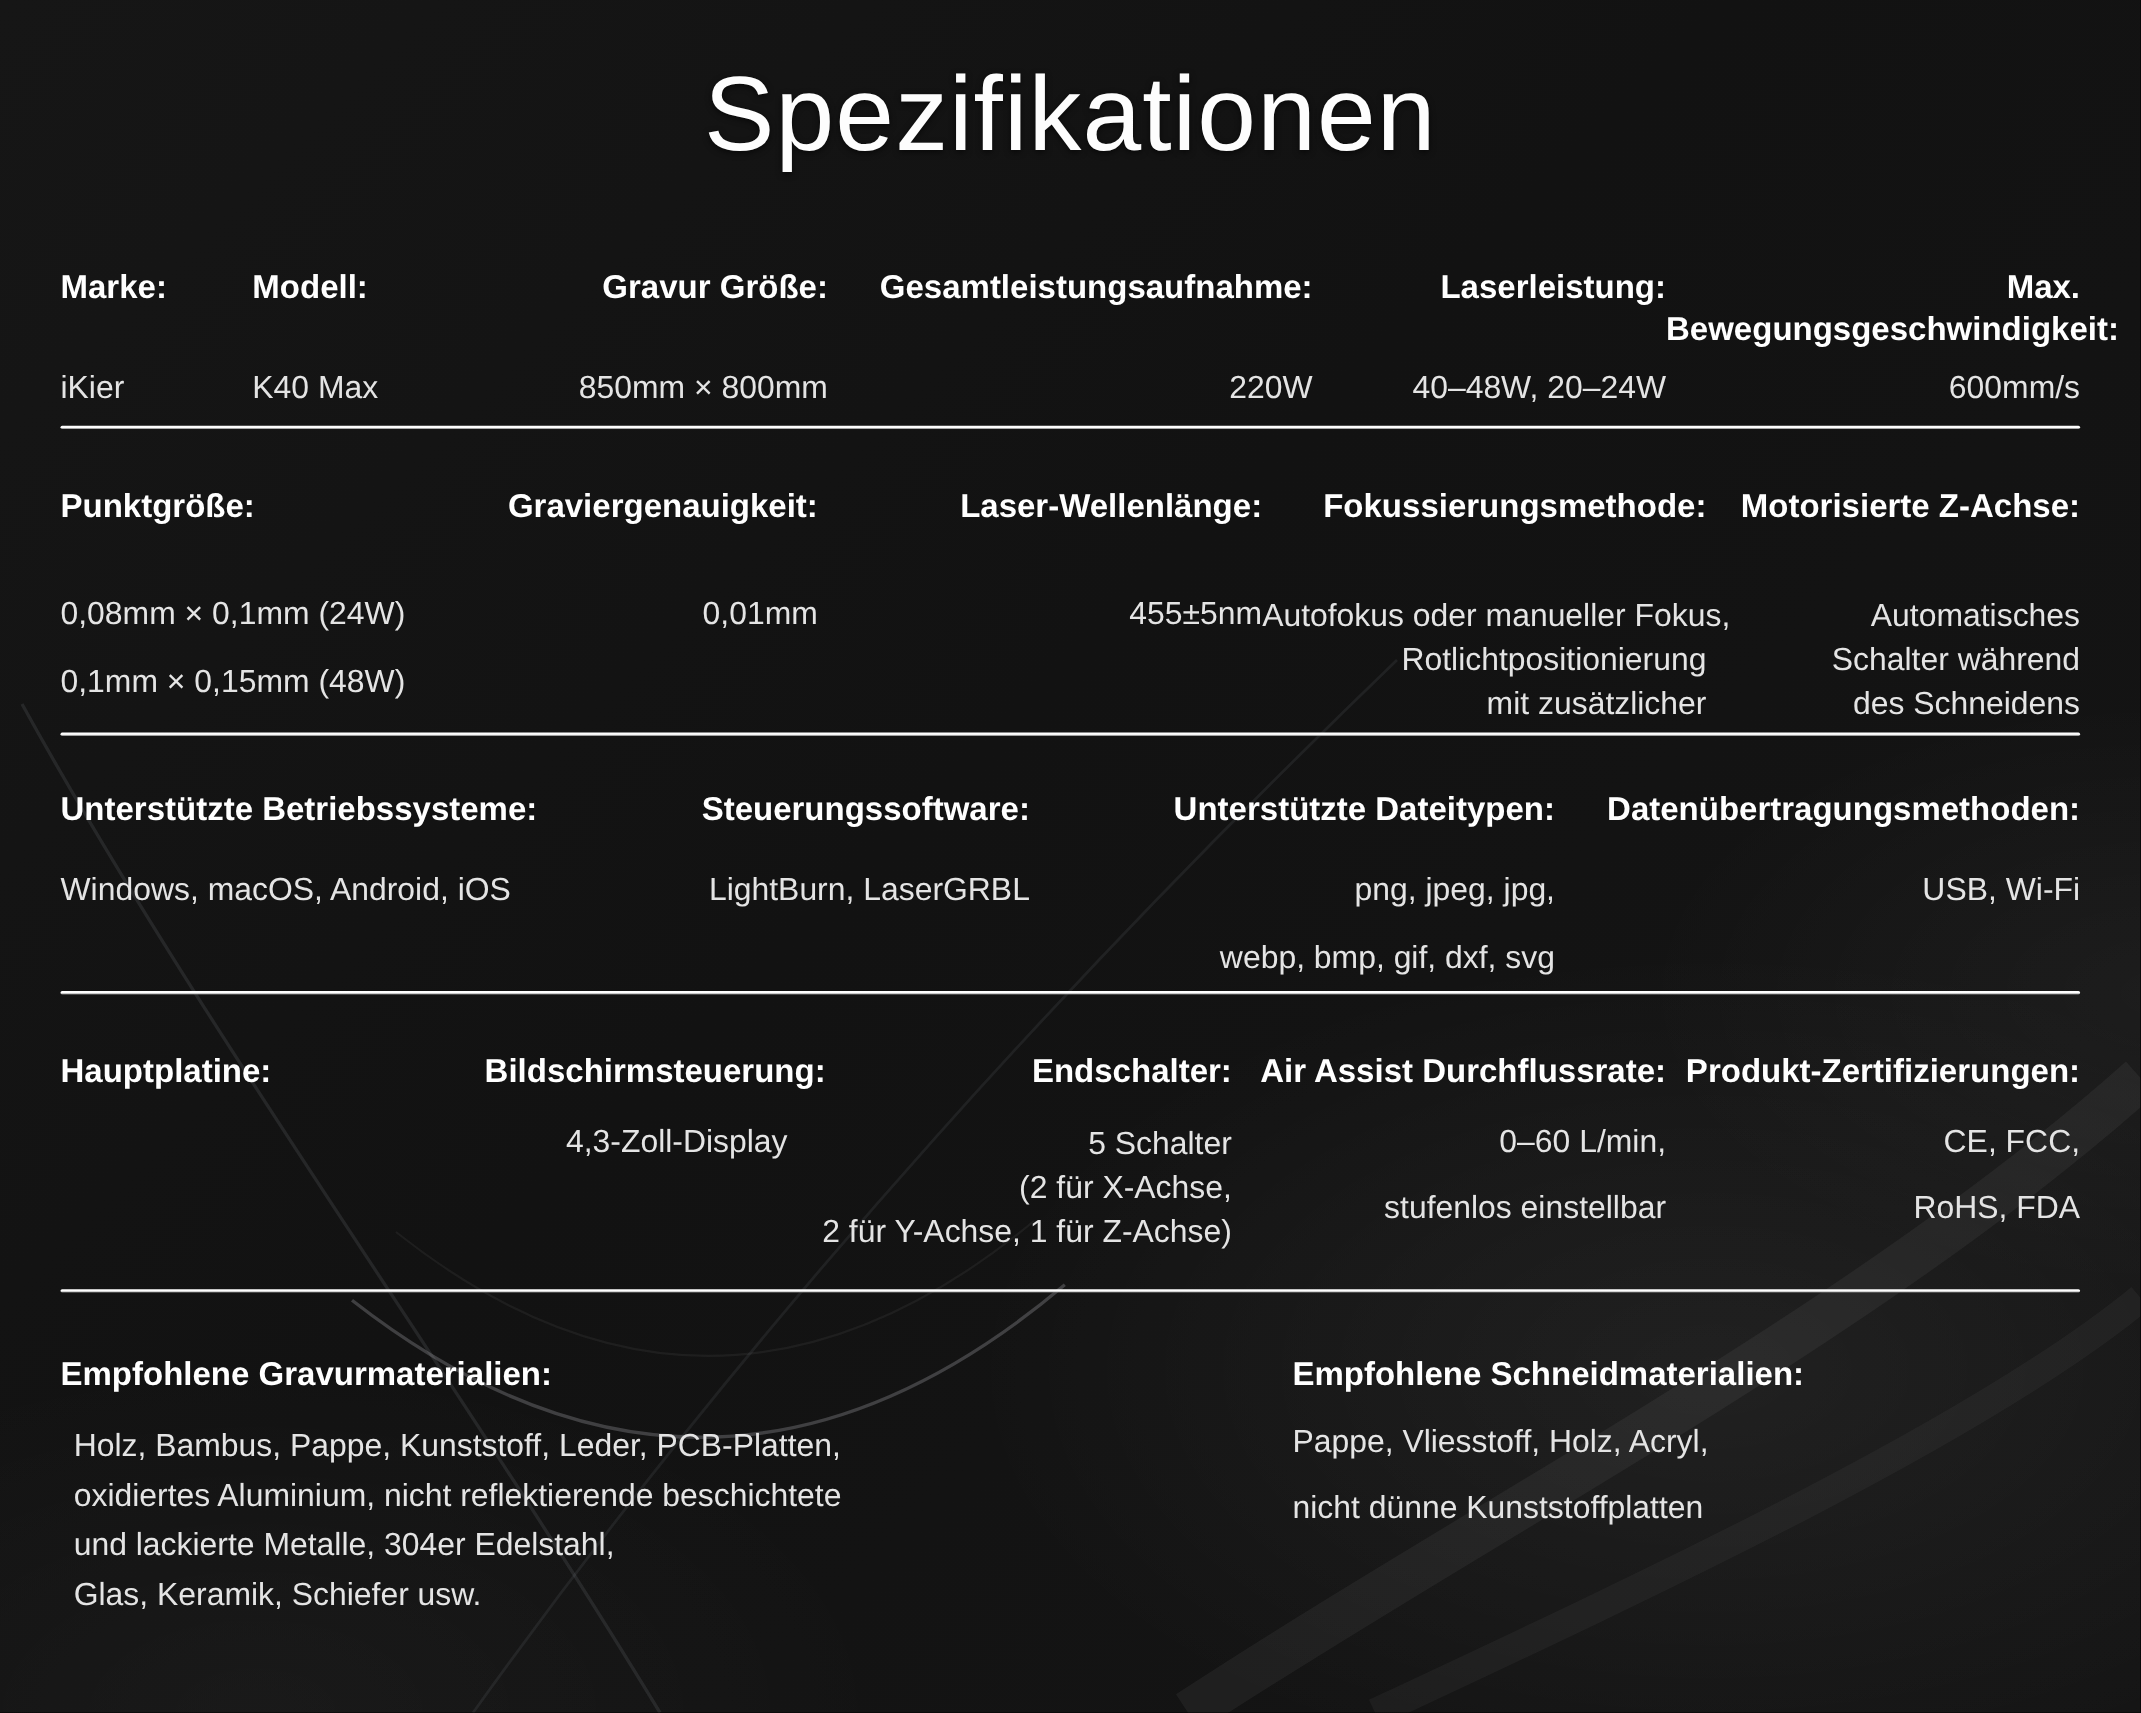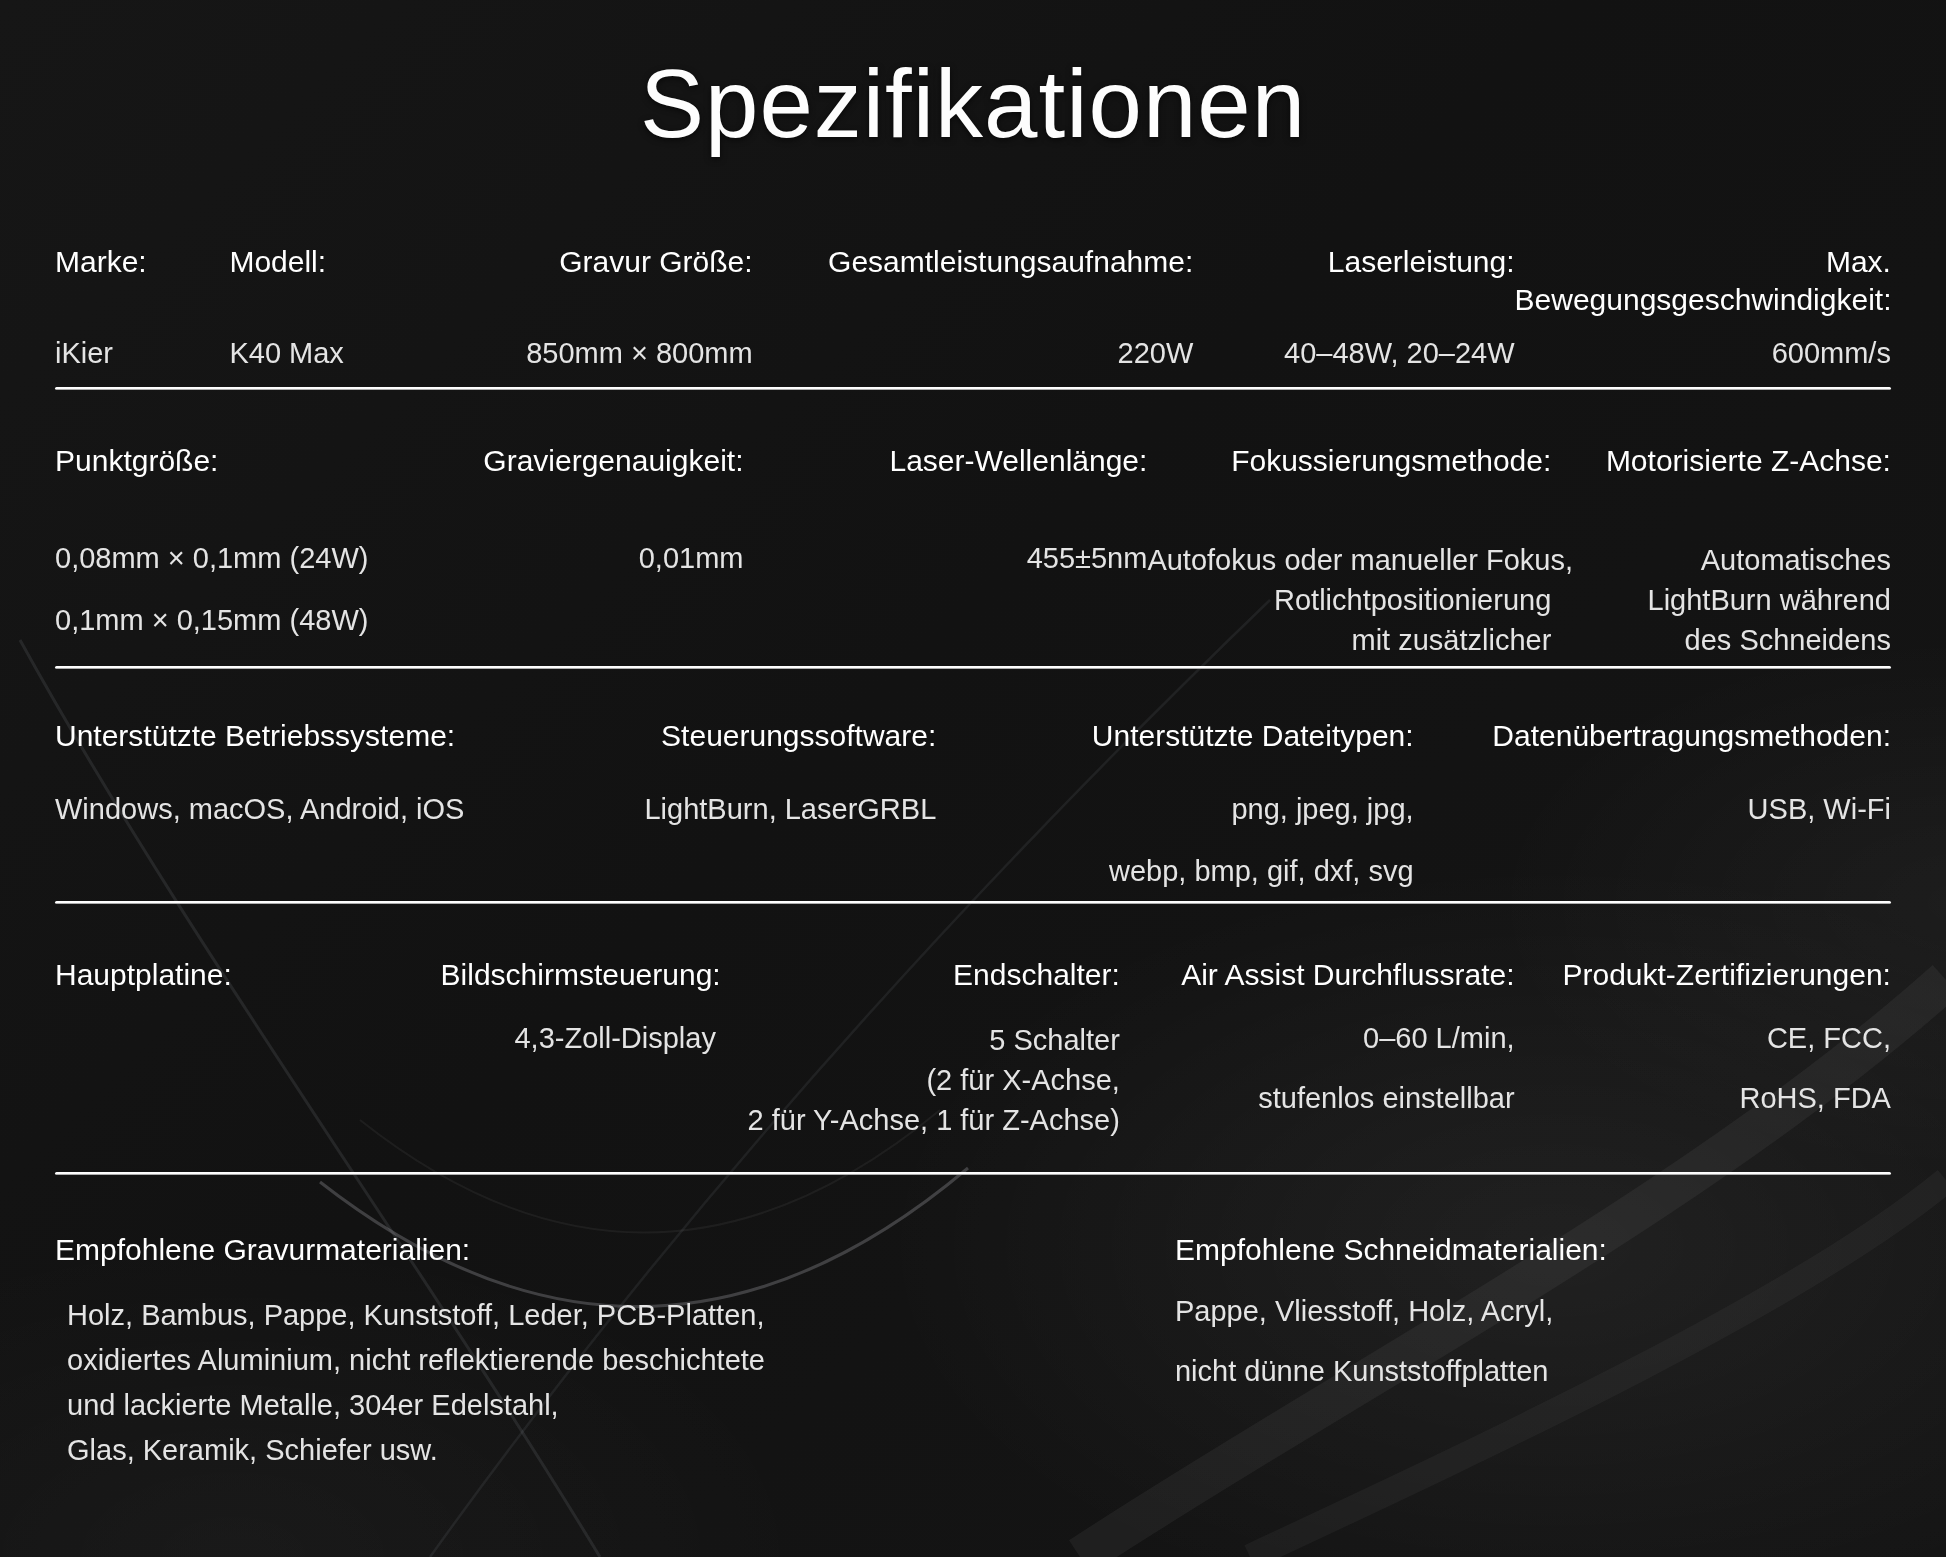--- a/index.html
+++ b/index.html
@@ -23,21 +23,21 @@
     text-align:center;
     font-size:96px;
     font-weight:500;
     letter-spacing:1px;
     line-height:1.3;
     color:#fdfdfd;
     text-shadow:0 2px 6px rgba(0,0,0,0.6);
   }
 
   .spec-row{display:grid;}
-  .hdr{grid-row:1;align-self:start;font-size:30px;font-weight:400;line-height:38px;color:#ffffff;white-space:nowrap;}
+  .hdr{grid-row:1;align-self:start;font-size:30px;font-weight:700;line-height:38px;color:#ffffff;white-space:nowrap;}
   .val{grid-row:2;align-self:start;font-size:29px;font-weight:400;line-height:36px;color:#e4e4e4;}
   .hdr,.val{text-align:right;}
   .left{text-align:left;}
   .c1{grid-column:1}.c2{grid-column:2}.c3{grid-column:3}.c4{grid-column:4}.c5{grid-column:5}.c6{grid-column:6}
   .val .line{white-space:nowrap;}
   .val.loose .line + .line{margin-top:26px;}
   .val.tight{line-height:40px;}
 
   .row1{margin-top:76px;grid-template-columns:9.5% 11.5% 17% 24% 17.5% 20.5%;grid-row-gap:16px;}
   .row2{margin-top:52px;grid-template-columns:20.5% 17% 22% 22% 18.5%;grid-row-gap:60px;}
@@ -125,21 +125,21 @@
       <div class="val c3">
           <div class="line">455±5nm</div>
         </div>
       <div class="val c4 tight">
         <div class="line">Autofokus oder manueller Fokus,</div>
         <div class="line">Rotlichtpositionierung</div>
         <div class="line">mit zusätzlicher</div>
       </div>
       <div class="val c5 tight">
         <div class="line">Automatisches</div>
-        <div class="line">LightBurn während</div>
+        <div class="line">Schalter während</div>
         <div class="line">des Schneidens</div>
       </div>
     </section>
 
     <div class="divider d2"></div>
 
     <section class="spec-row row3">
       <div class="hdr c1 left">Unterstützte Betriebssysteme:</div>
       <div class="hdr c2">Steuerungssoftware:</div>
       <div class="hdr c3">Unterstützte Dateitypen:</div>

